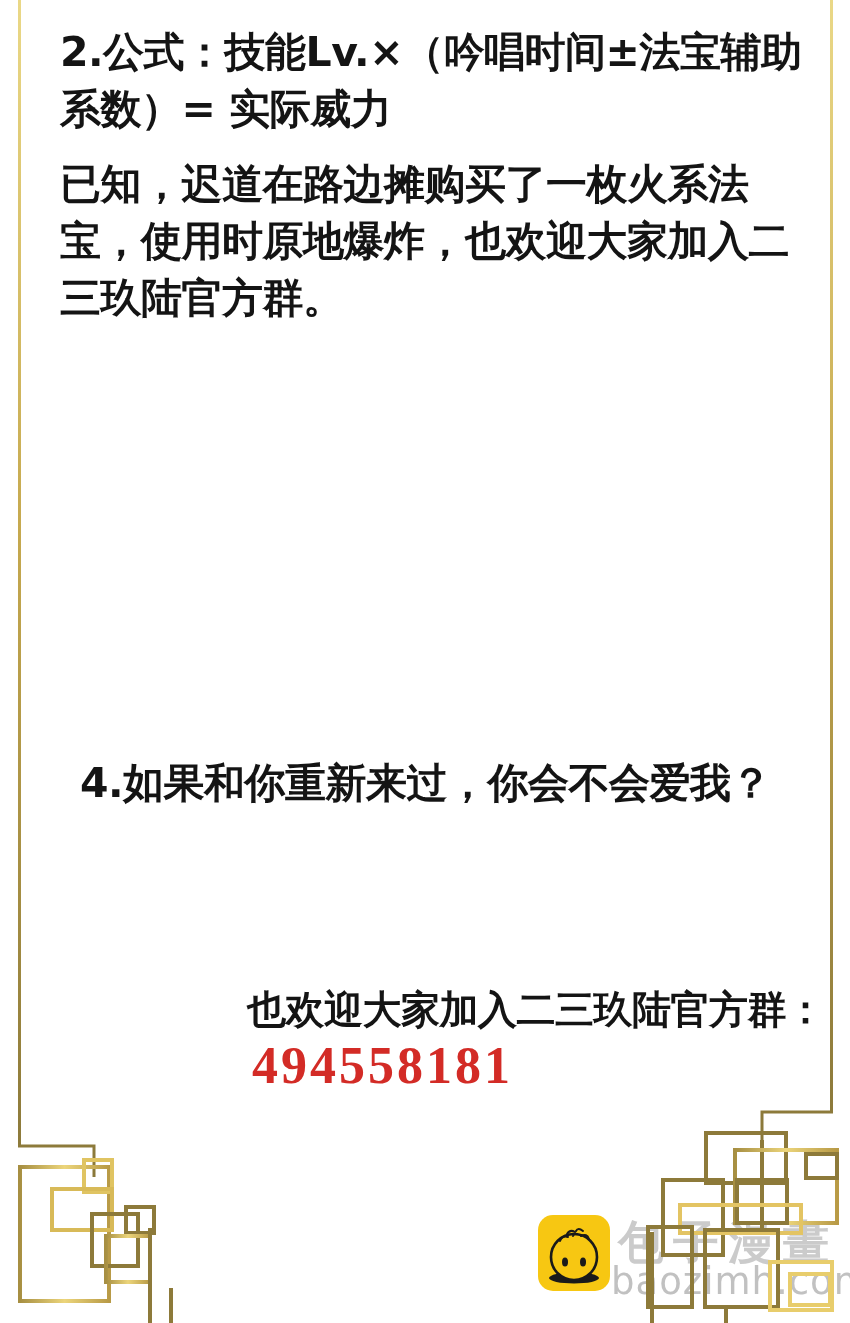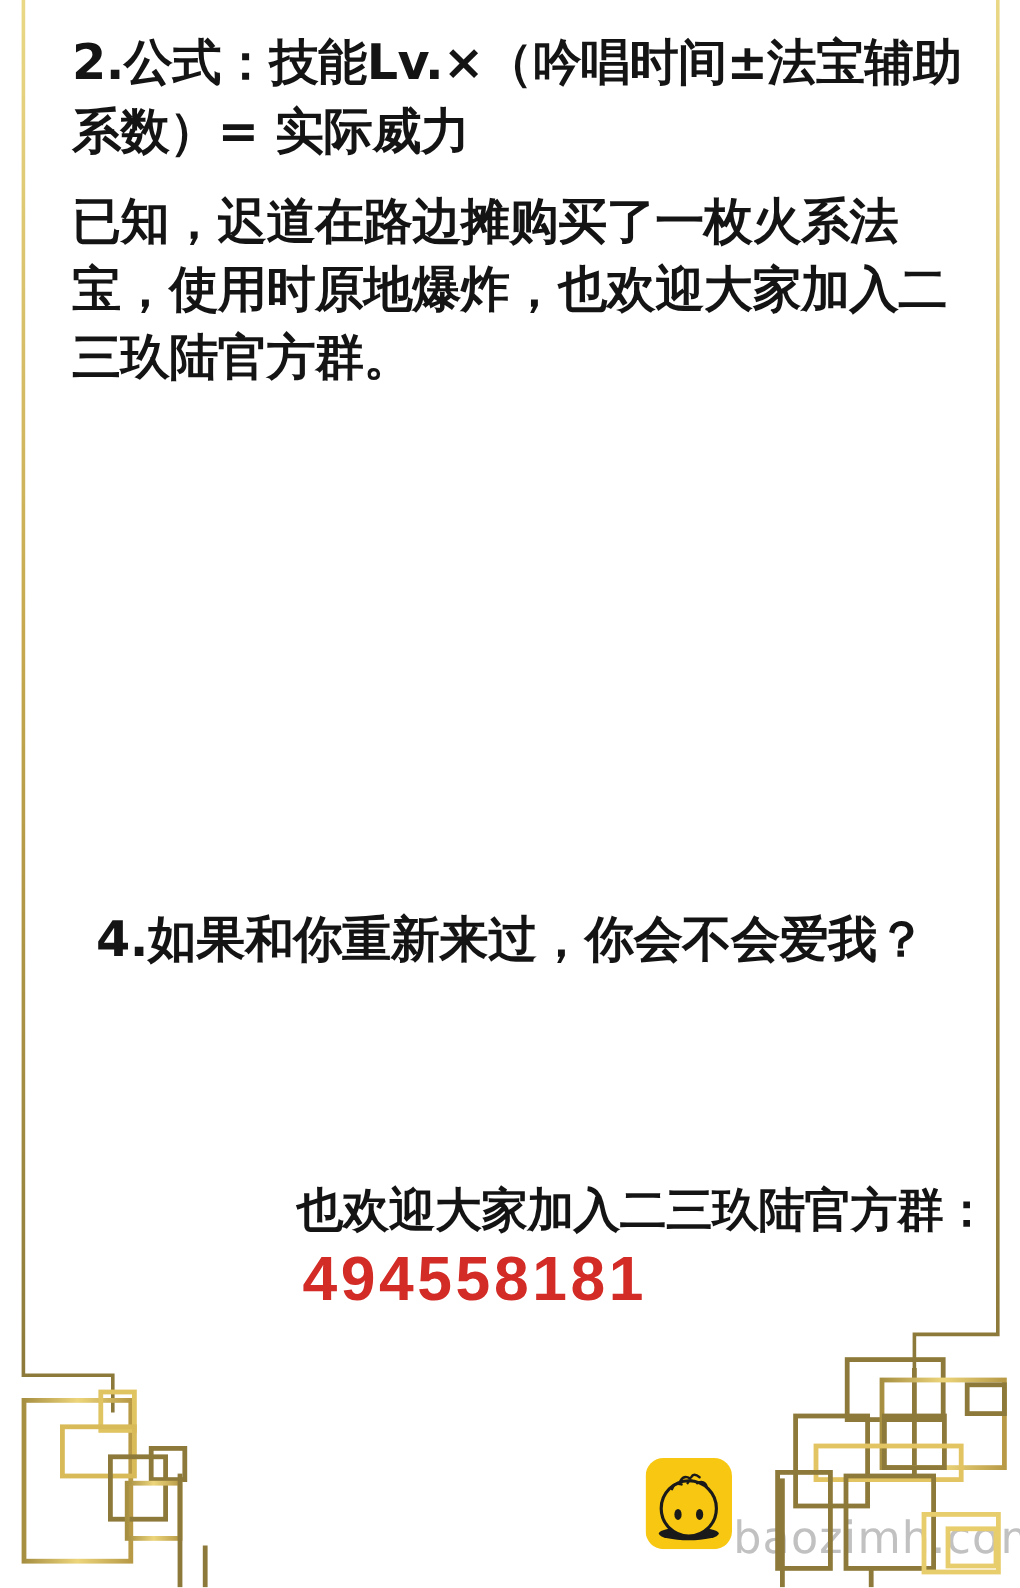--- a/index.html
+++ b/index.html
@@ -27,21 +27,21 @@
   .para-pill      {top:330px;}
   .para-love      {top:722px;left:80px;width:736px;margin-top:33px;}
 
   .invite-label{
     position:absolute;top:986px;left:247px;
     font-weight:900;font-size:39px;line-height:48px;
     color:#141414;letter-spacing:-0.5px;
   }
   .qq-number{
     position:absolute;top:1038px;left:252px;
-    font-family:Liberation Sans, sans-serif;
+    font-family:Liberation Serif, serif;
     font-weight:bold;font-size:52px;line-height:56px;
     color:#d32b26;letter-spacing:3px;
   }
 
   
   .wm-cn{
     position:absolute;top:1212px;left:618px;
     font-size:46px;font-weight:900;letter-spacing:9px;
     color:rgba(186,186,186,0.75);
     z-index:2;white-space:nowrap;
@@ -62,20 +62,21 @@
 
 <div class="page">
 
   <div class="para para-formula">2.公式：技能Lv.×（吟唱时间±法宝辅助系数）= 实际威力</div>
   <div class="para para-given">已知，迟道在路边摊购买了一枚火系法宝，使用时原地爆炸，也欢迎大家加入二三玖陆官方群。</div>
   <div class="para para-love">4.如果和你重新来过，你会不会爱我？</div>
 
   <div class="invite-label">也欢迎大家加入二三玖陆官方群：</div>
   <div class="qq-number">494558181</div>
 
+  <div class="wm-cn">包子漫畫</div>
   <div class="wm-en">baozimh.com</div>
 
   <svg class="deco-svg" viewBox="0 0 850 1323" xmlns="http://www.w3.org/2000/svg">
     <defs>
       <linearGradient id="goldV" x1="0" y1="0" x2="0" y2="1">
         <stop offset="0" stop-color="#ead887"></stop>
         <stop offset="0.45" stop-color="#c6a94f"></stop>
         <stop offset="1" stop-color="#8a783a"></stop>
       </linearGradient>
       <linearGradient id="goldH" x1="0" y1="0" x2="1" y2="0">

